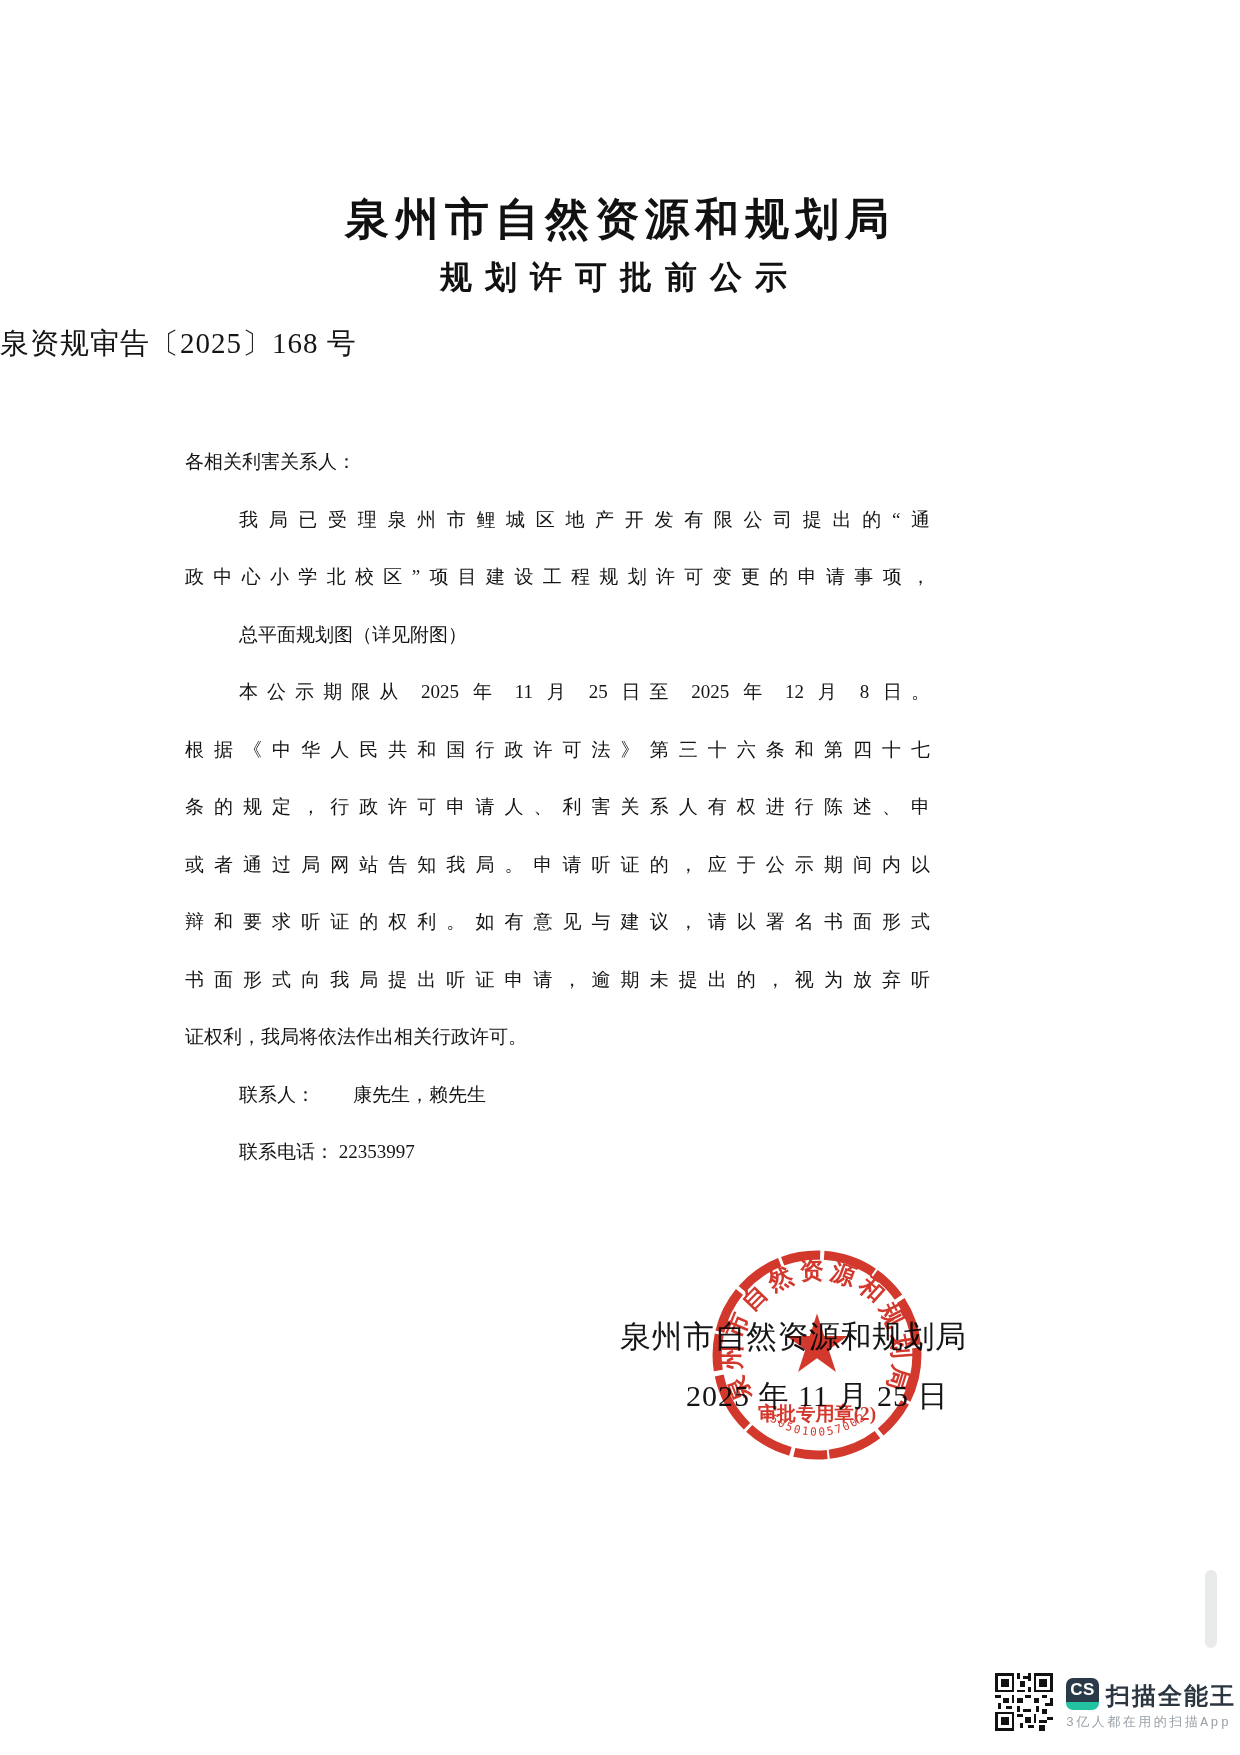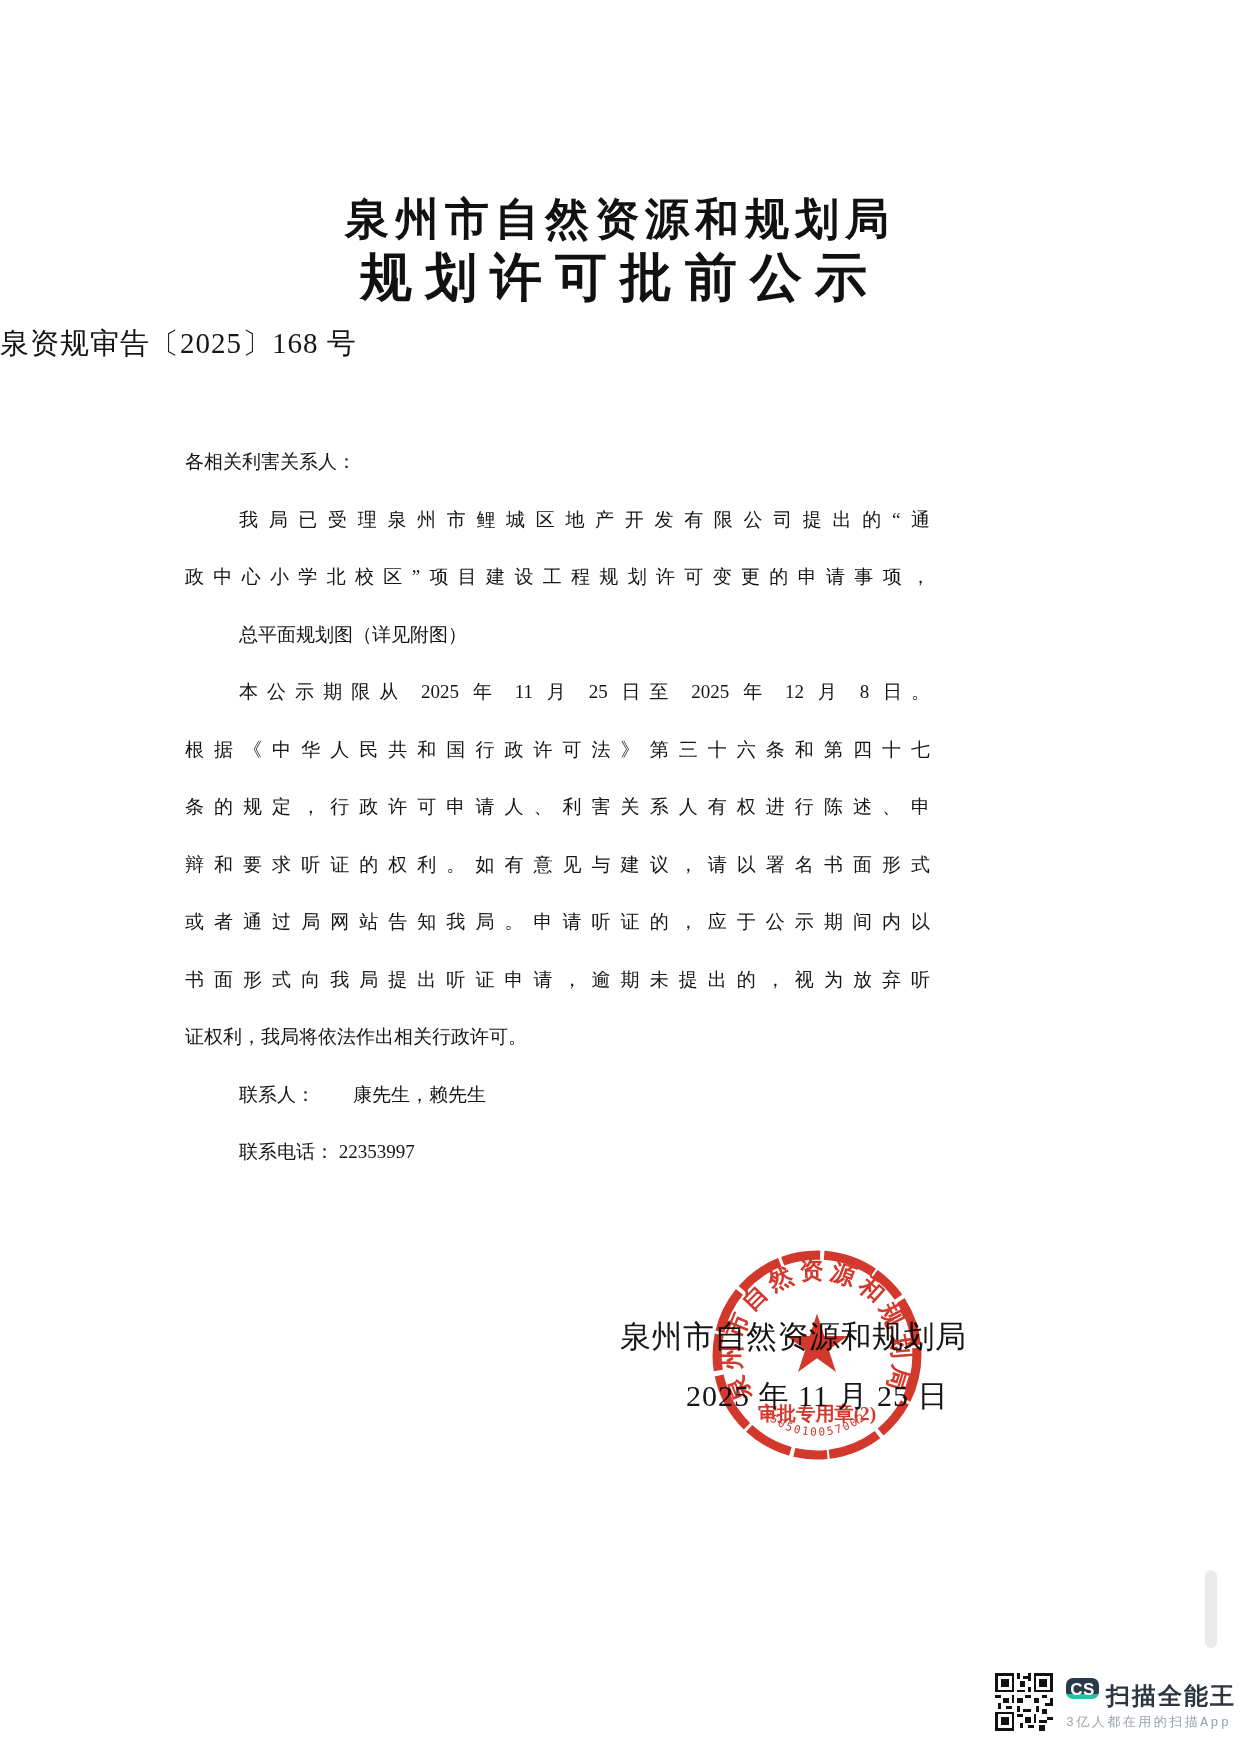--- a/index.html
+++ b/index.html
@@ -3,21 +3,21 @@
 <meta charset="utf-8">
 <style>
   html,body{margin:0;padding:0;background:#ffffff;}
   #page{position:relative;width:1240px;height:1755px;background:#ffffff;overflow:hidden;
         font-family:"Liberation Serif","DejaVu Serif",serif;color:#141414;}
 
   
   #title{position:absolute;top:190px;left:0;width:1240px;text-align:center;
          font-family:"Liberation Sans","DejaVu Sans",sans-serif;font-weight:900;color:#111;}
   #title .t1{font-size:44px;line-height:58px;letter-spacing:6px;}
-  #title .t2{font-size:52px;line-height:58px;letter-spacing:13px;}
+  #title .t2{font-size:32px;line-height:58px;letter-spacing:13px;}
   #docnum{position:absolute;top:324px;left:0;width:1152px;text-align:left;
           font-size:29px;font-weight:400;letter-spacing:1px;color:#151515;}
 
   
   #body{position:absolute;top:433px;left:185px;width:745px;font-size:19px;color:#151515;}
   .bline{height:57.5px;line-height:57.5px;text-align:justify;overflow:hidden;}
   .bline.full{text-align-last:justify;}
   .bline.ind{text-indent:54px;}
 
   
@@ -27,21 +27,21 @@
   
   #seal{position:absolute;left:708px;top:1246px;width:218px;height:218px;
         mix-blend-mode:multiply;opacity:0.93;}
   #seal svg{display:block;width:100%;height:100%;}
 
   
   #strip{position:absolute;left:1205px;top:1570px;width:12px;height:78px;background:#e9eaea;border-radius:6px;}
 
   
   #qr{position:absolute;left:995px;top:1673px;width:58px;height:58px;}
-  #cs-logo{position:absolute;left:1066px;top:1678px;width:33px;height:21px;border-radius:7px;
+  #cs-logo{position:absolute;left:1066px;top:1678px;width:33px;height:32px;border-radius:7px;
            background:linear-gradient(180deg,#2b3a48 0%,#2b3a48 76%,#23c3a1 76%,#23c3a1 100%);
            display:flex;align-items:flex-start;justify-content:center;}
   #cs-logo span{color:#fff;font-family:"Liberation Sans","DejaVu Sans",sans-serif;
                 font-weight:bold;font-size:17px;line-height:24px;letter-spacing:0.5px;}
   #wm-name{position:absolute;left:1106px;top:1680px;font-family:"Liberation Sans","DejaVu Sans",sans-serif;
            font-size:24px;font-weight:600;color:#2c3640;letter-spacing:2px;}
   #wm-tagline{position:absolute;left:1066px;top:1713px;font-family:Liberation Mono, monospace;
            font-size:13px;color:#9aa2a9;letter-spacing:2.5px;}
 </style>
 </head>
@@ -57,22 +57,22 @@
   <div id="docnum">泉资规审告〔2025〕168 号</div>
 
   <div id="body">
       <div class="bline">各相关利害关系人：</div>
       <div class="bline ind full">我局已受理泉州市鲤城区地产开发有限公司提出的“通</div>
       <div class="bline full">政中心小学北校区”项目建设工程规划许可变更的申请事项，</div>
       <div class="bline ind">总平面规划图（详见附图）</div>
       <div class="bline ind full">本公示期限从 2025 年 11 月 25 日至 2025 年 12 月 8 日。</div>
       <div class="bline full">根据《中华人民共和国行政许可法》第三十六条和第四十七</div>
       <div class="bline full">条的规定，行政许可申请人、利害关系人有权进行陈述、申</div>
+      <div class="bline full">或者通过局网站告知我局。申请听证的，应于公示期间内以</div>
       <div class="bline full">辩和要求听证的权利。如有意见与建议，请以署名书面形式</div>
-      <div class="bline full">或者通过局网站告知我局。申请听证的，应于公示期间内以</div>
       <div class="bline full">书面形式向我局提出听证申请，逾期未提出的，视为放弃听</div>
       <div class="bline">证权利，我局将依法作出相关行政许可。</div>
       <div class="bline ind">联系人：　　康先生，赖先生</div>
       <div class="bline ind">联系电话：  22353997</div>
     </div>
 
   <div id="sig-agency">泉州市自然资源和规划局</div>
   <div id="sig-date">2025 年 11 月 25 日</div>
 
   <div id="seal">

